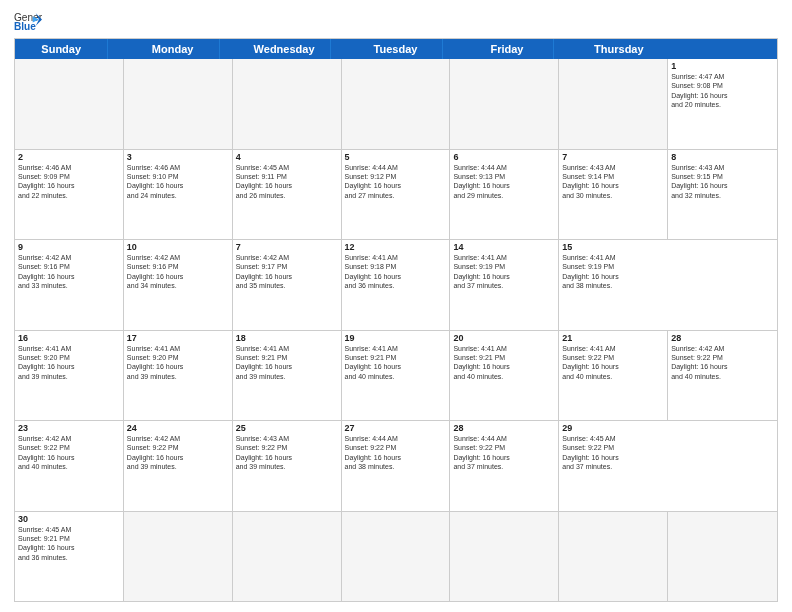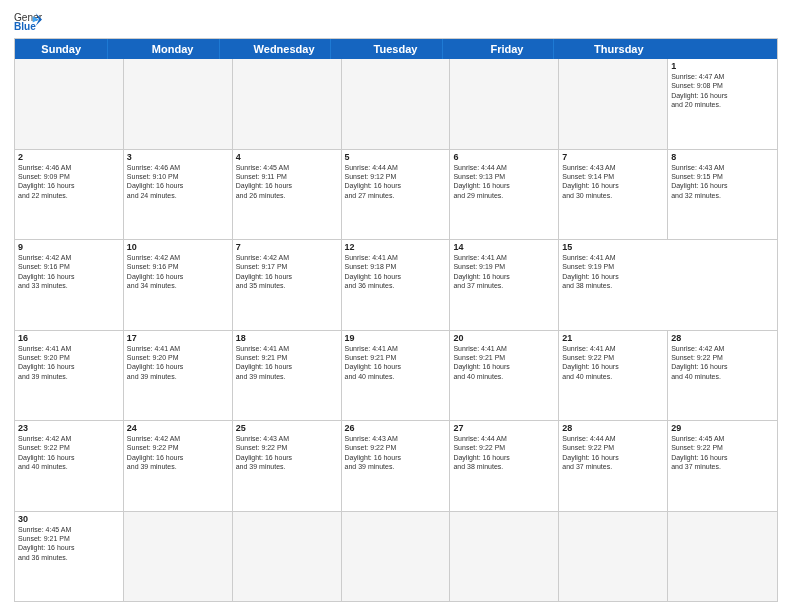--- a/index.html
+++ b/index.html
@@ -308,27 +308,20 @@
 and 39 minutes.</div>
           </div>
           <div class="cal-cell">
             <span class="day-num">25</span>
             <div class="sun-info" style="white-space: pre-line;">Sunrise: 4:43 AM
 Sunset: 9:22 PM
 Daylight: 16 hours
 and 39 minutes.</div>
           </div>
           <div class="cal-cell">
-            <span class="day-num">26</span>
-            <div class="sun-info" style="white-space: pre-line;">Sunrise: 4:43 AM
-Sunset: 9:22 PM
-Daylight: 16 hours
-and 39 minutes.</div>
-          </div>
-          <div class="cal-cell">
             <span class="day-num">27</span>
             <div class="sun-info" style="white-space: pre-line;">Sunrise: 4:44 AM
 Sunset: 9:22 PM
 Daylight: 16 hours
 and 38 minutes.</div>
           </div>
           <div class="cal-cell">
             <span class="day-num">28</span>
             <div class="sun-info" style="white-space: pre-line;">Sunrise: 4:44 AM
 Sunset: 9:22 PM

